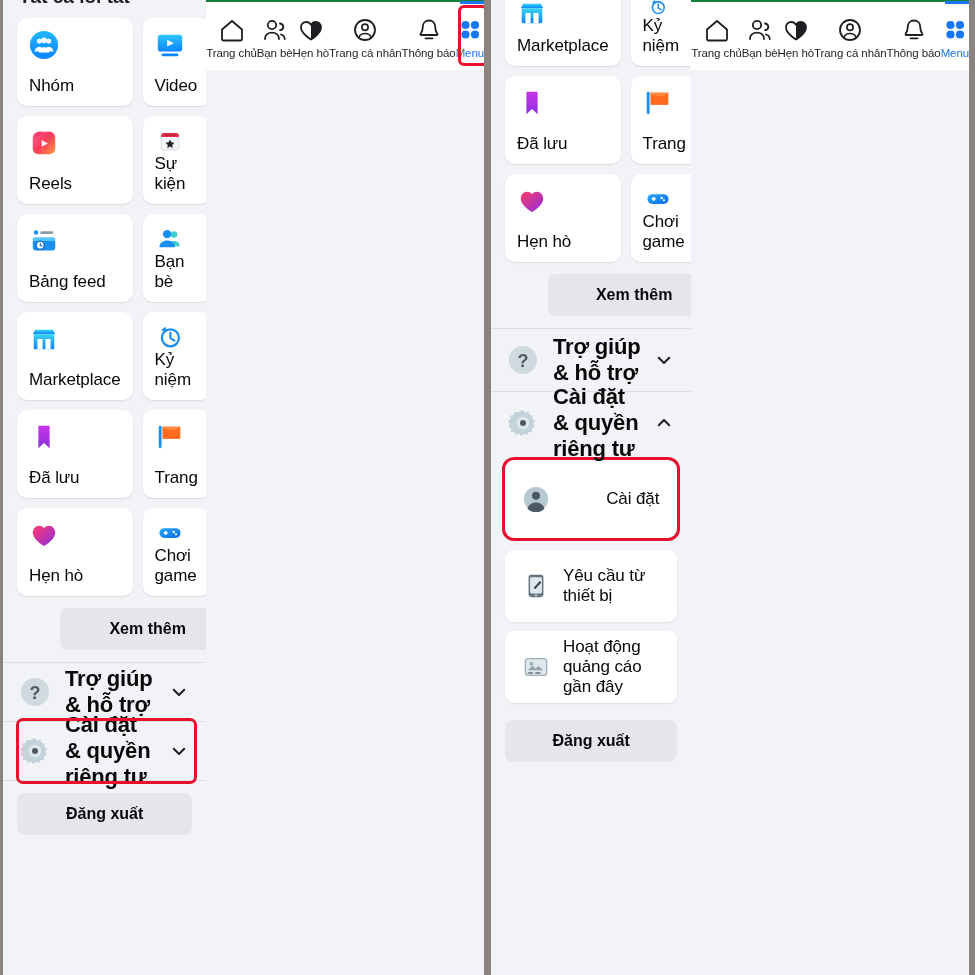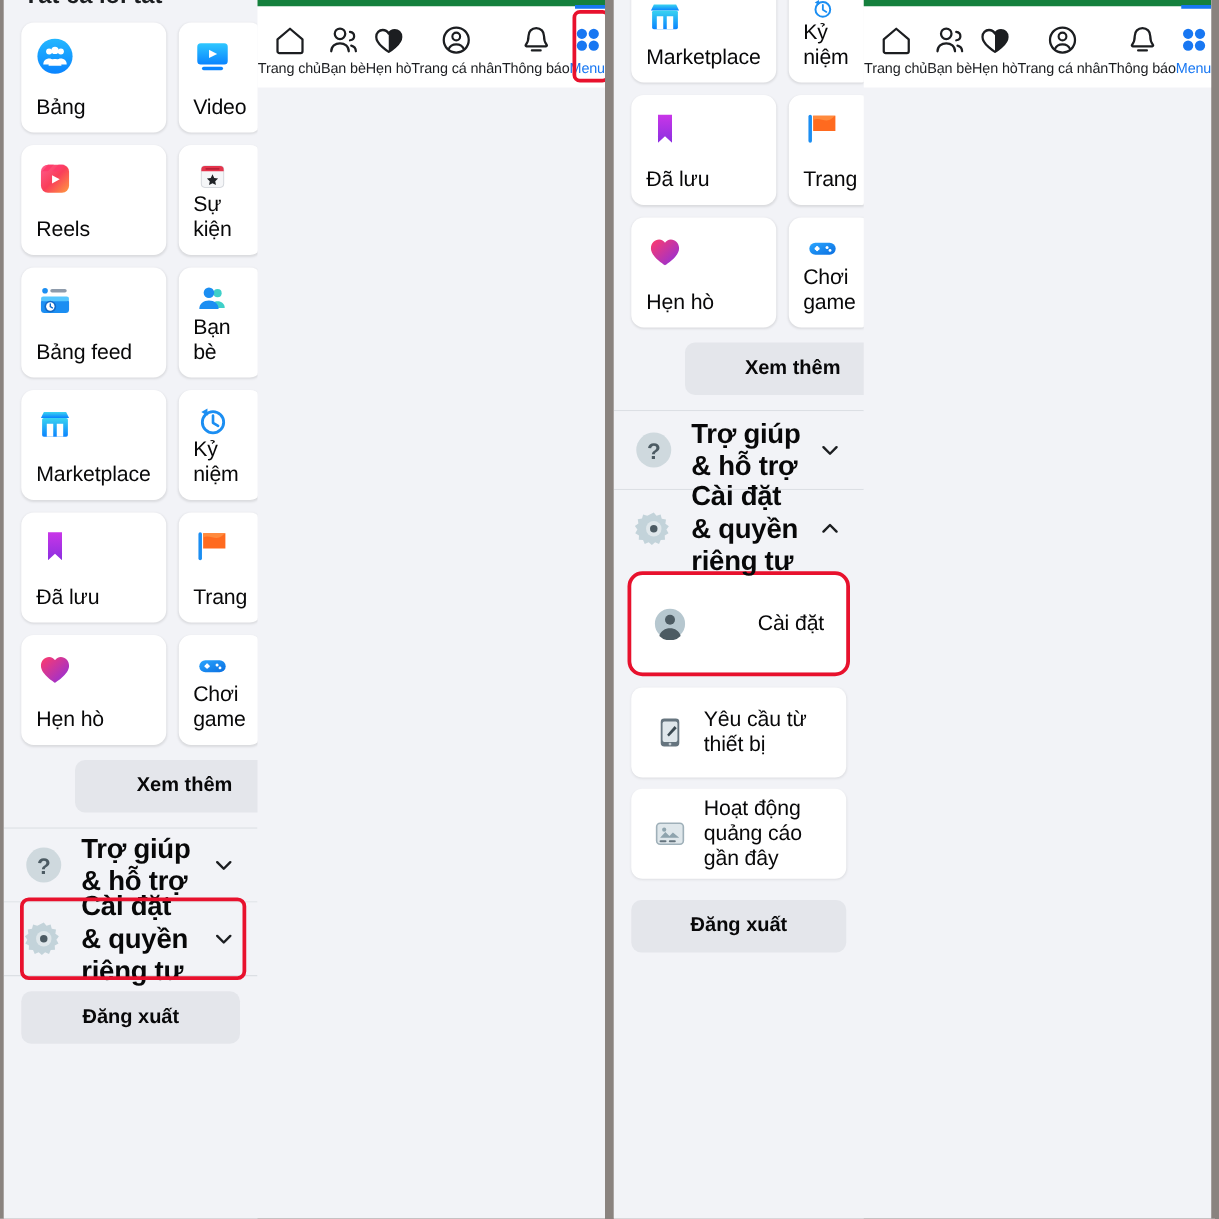--- a/index.html
+++ b/index.html
@@ -156,21 +156,21 @@
     font-weight: 700;
     color: #080809;
     cursor: pointer;
   }
 
   
   .tabbar {
     flex: 0 0 auto;
     height: 70px;
     background: #ffffff;
-    border-top: 5px solid #15803d;
+    border-top: 2px solid #15803d;
     display: flex;
     align-items: stretch;
     position: relative;
   }
   .tab {
     flex: 1 1 0;
     display: flex;
     flex-direction: column;
     align-items: center;
     justify-content: center;
@@ -224,21 +224,21 @@
                 </linearGradient>
               </defs>
             <circle cx="16" cy="16" r="15" fill="url(#lg-grp)"></circle>
             <circle cx="11" cy="12" r="2.6" fill="#fff"></circle>
               <circle cx="21" cy="12" r="2.6" fill="#fff"></circle>
               <circle cx="16" cy="11" r="3.1" fill="#fff"></circle>
             <path d="M6 23c0-3.2 2.5-5 5-5s5 1.8 5 5z" fill="#fff"></path>
             <path d="M16 23c0-3.2 2.5-5 5-5s5 1.8 5 5z" fill="#fff"></path>
             <path d="M10.5 24c0-3.6 2.6-5.6 5.5-5.6s5.5 2 5.5 5.6z" fill="#fff"></path>
           </svg>
-          <div class="card-label">Bảng</div>
+          <div class="card-label">Nhóm</div>
         </div>
 
         <div class="card">
           <svg class="card-icon" viewBox="0 0 32 32">
             <defs>
                 <linearGradient id="lg-vid" x1="0" y1="0" x2="0" y2="1">
                   <stop offset="0" stop-color="#2ec7ff"></stop>
                   <stop offset="1" stop-color="#0a84ff"></stop>
                 </linearGradient>
               </defs>

